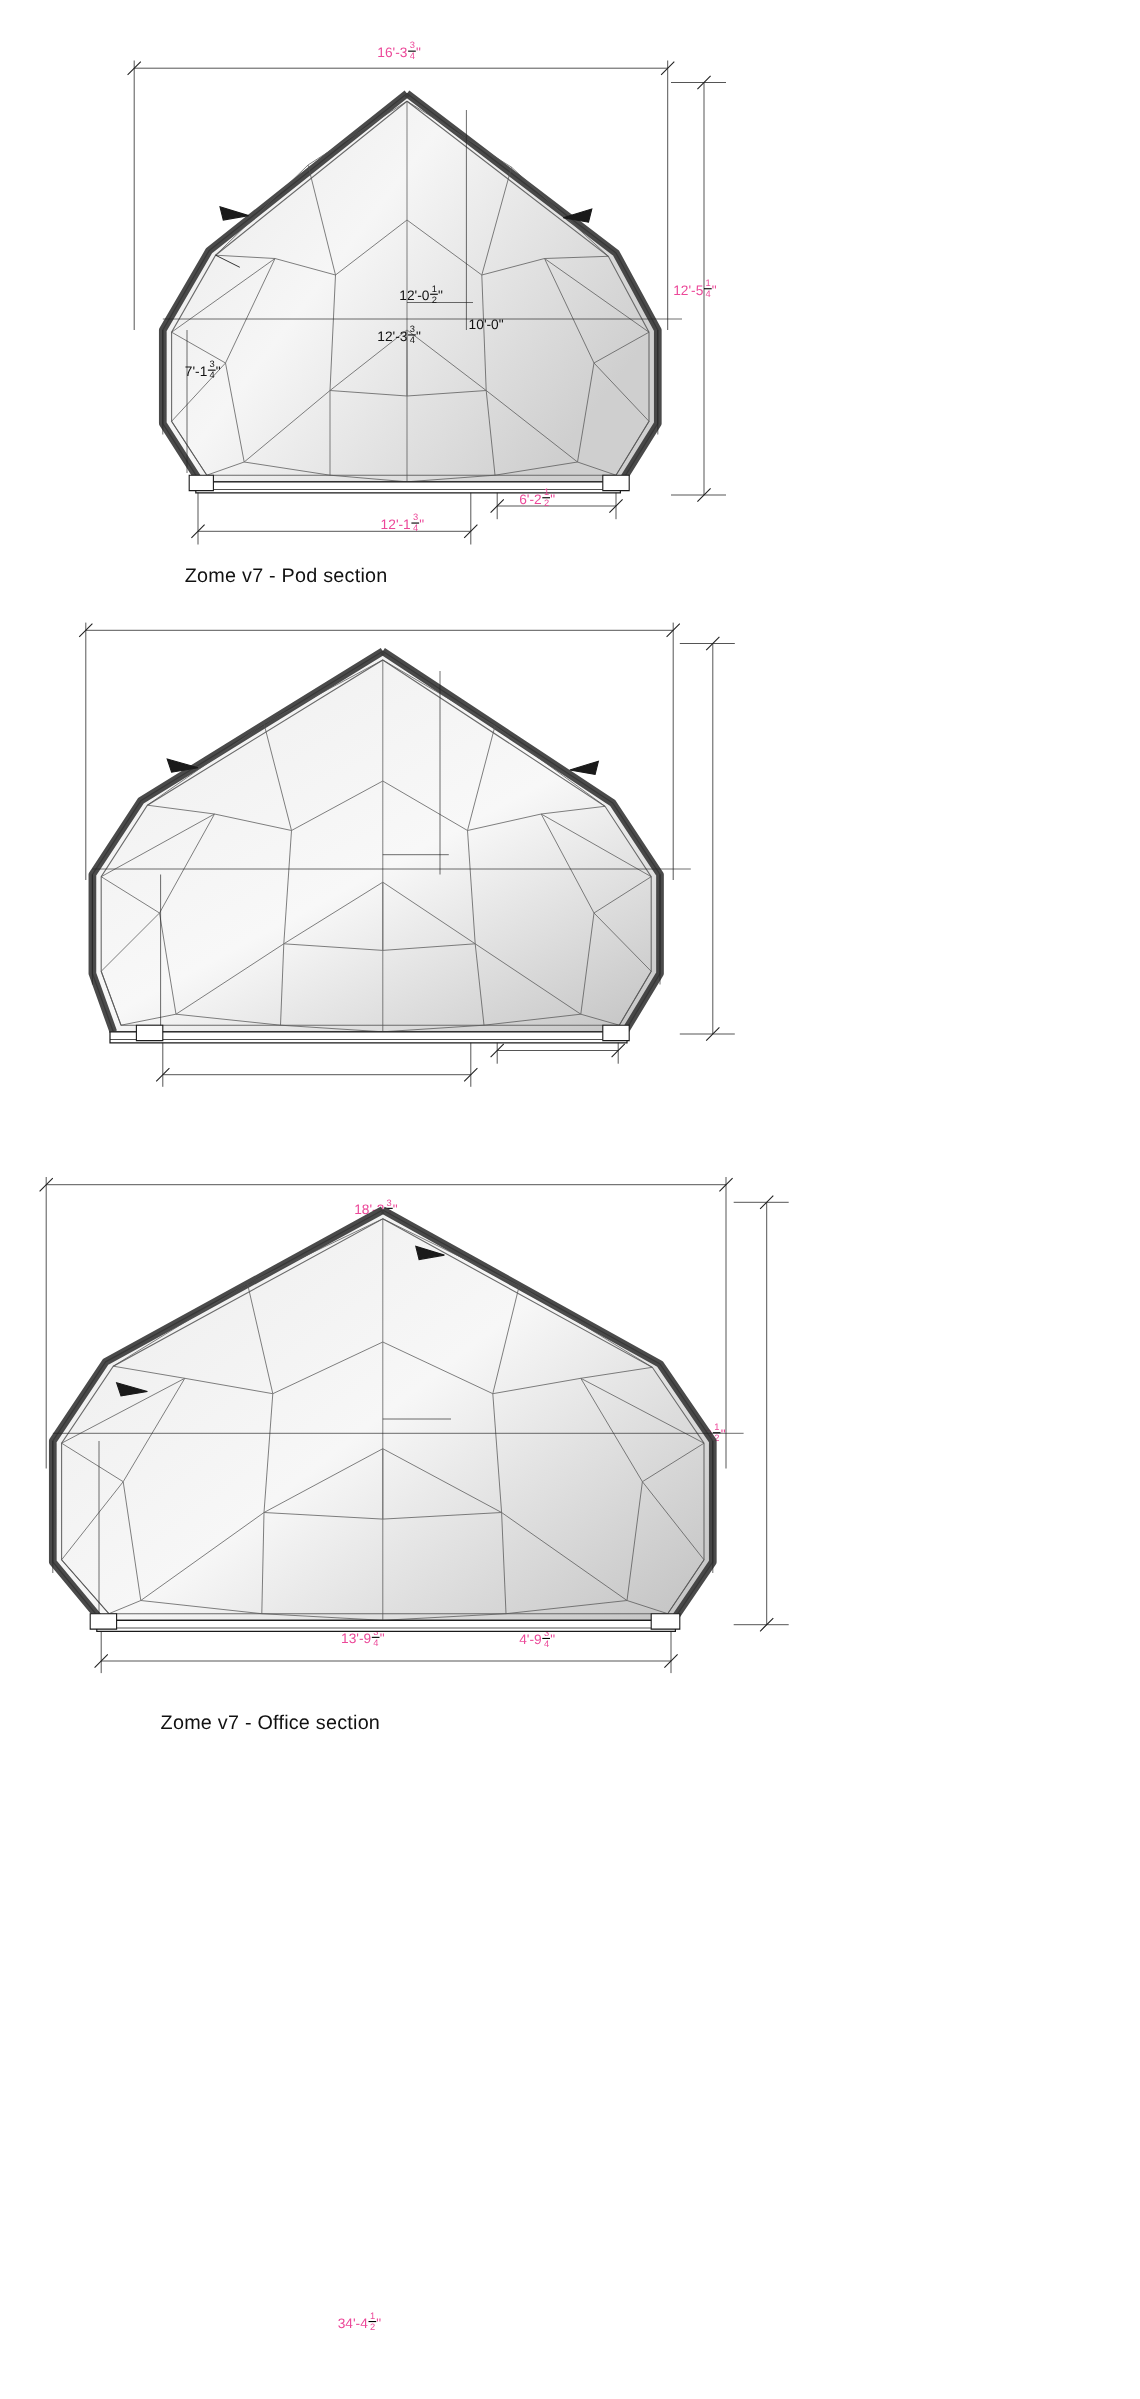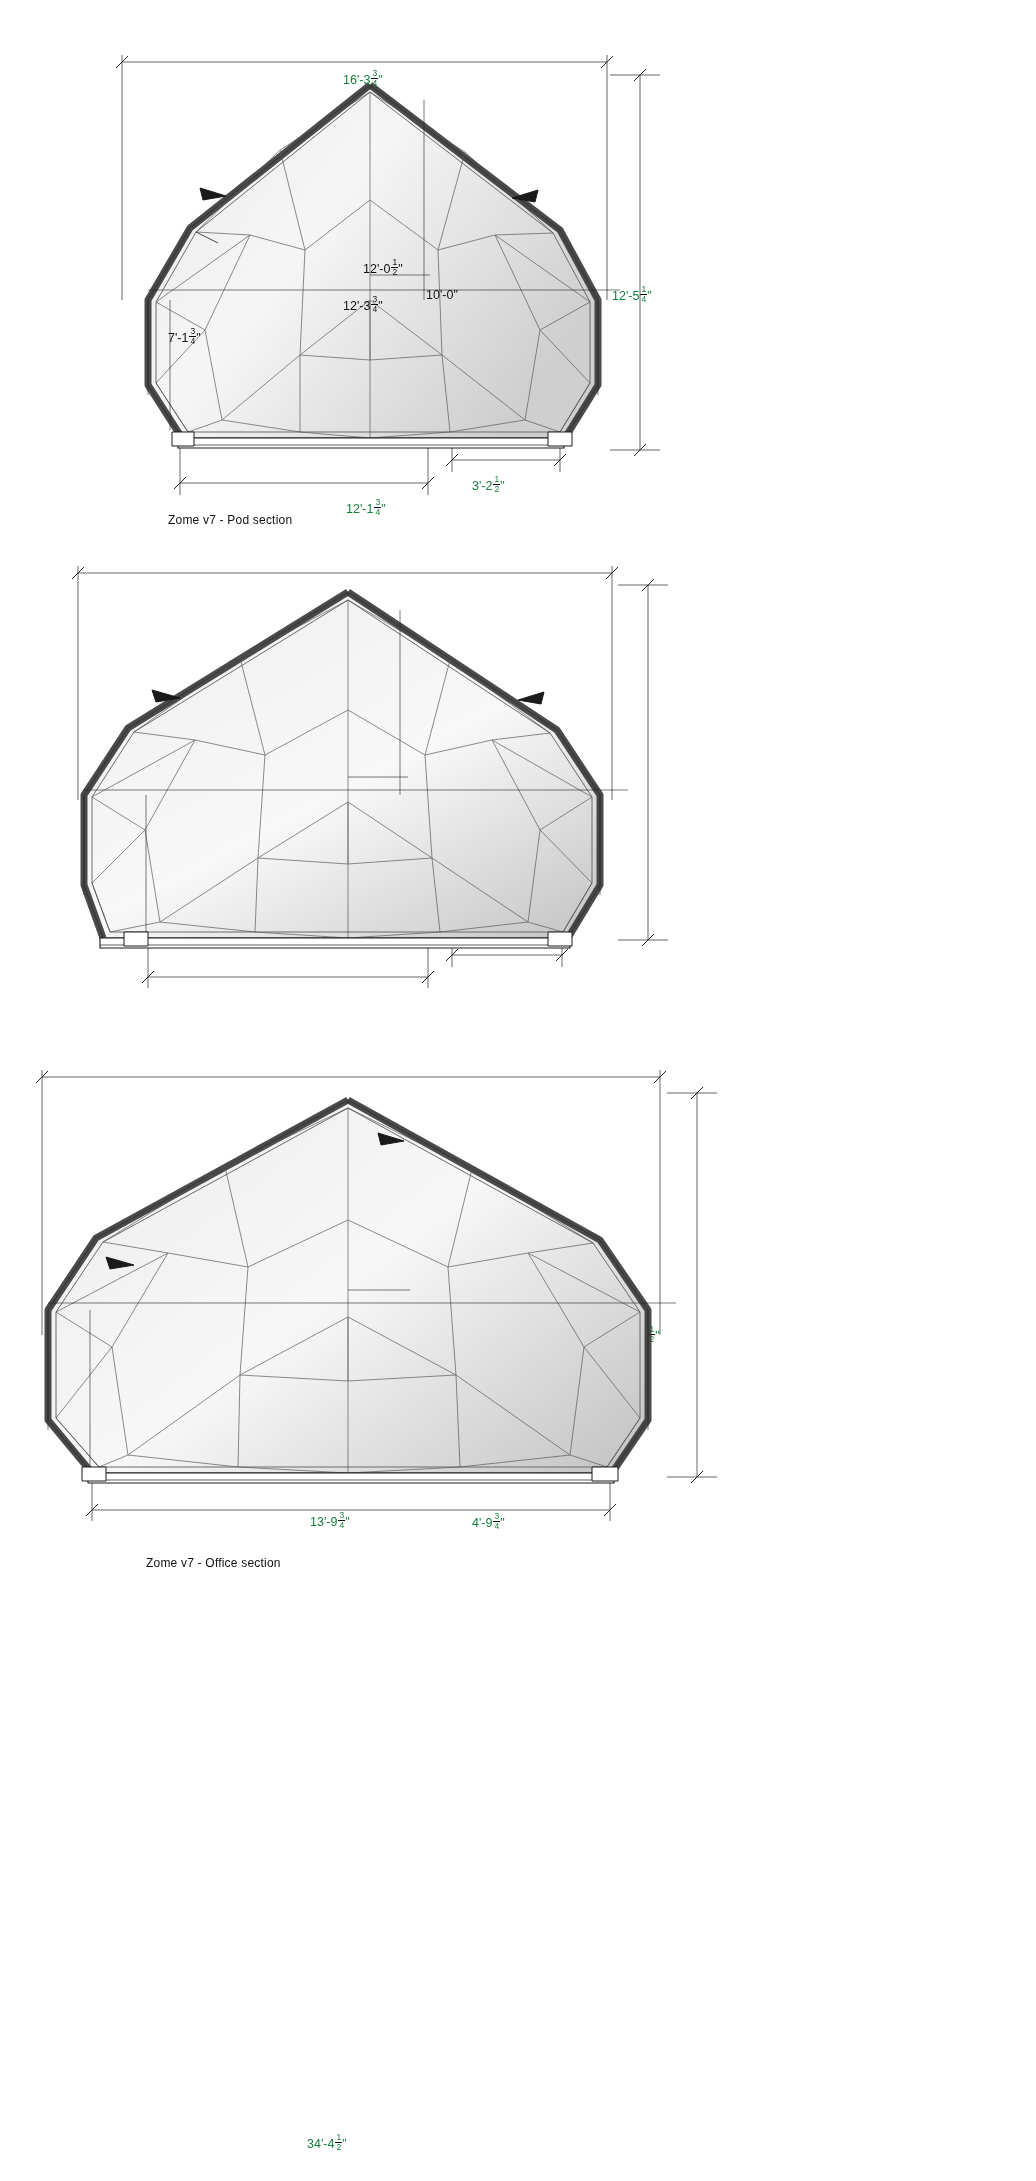--- a/index.html
+++ b/index.html
@@ -5,28 +5,27 @@
   html,body{margin:0;padding:0;background:#ffffff;}
   body{
     width:1036px;height:2181px;position:relative;overflow:hidden;
     font-family:"Liberation Sans", sans-serif;color:#000;
   }
   .sheet{position:absolute;inset:0;}
   .section{position:absolute;left:0;width:1036px;}
   .drawing{position:absolute;left:0;top:0;width:1036px;}
   svg{display:block;}
   .caption{
-    position:absolute;font-size:12px;color:#111;letter-spacing:.2px;
+    position:absolute;font-size:18px;color:#111;letter-spacing:.2px;
     white-space:nowrap;
   }
   
   .dim{
-    position:absolute;font-size:12.5px;color:#15803d;white-space:nowrap;
+    position:absolute;font-size:12.5px;color:#ec4899;white-space:nowrap;
     line-height:1;
-    margin-top:32px;
   }
   .frac{
     display:inline-block;vertical-align:-0.18em;font-size:8.5px;line-height:1;
     text-align:center;margin-left:1px;
   }
   .frac .num{display:block;border-bottom:1px solid #000;padding:0 1px;}
   .frac .den{display:block;padding:0 1px;}
   .inner-dim{
     position:absolute;font-size:12.5px;color:#111;white-space:nowrap;
   }
@@ -139,21 +138,21 @@
     <div class="dim" style="left:343px;top:37px;">
       <span>16'-3</span><span class="frac"><span class="num">3</span><span class="den">4</span></span><span>"</span>
     </div>
     <div class="dim" style="left:612px;top:253px;">
       <span>12'-5</span><span class="frac"><span class="num">1</span><span class="den">4</span></span><span>"</span>
     </div>
     <div class="dim" style="left:346px;top:466px;">
       <span>12'-1</span><span class="frac"><span class="num">3</span><span class="den">4</span></span><span>"</span>
     </div>
     <div class="dim" style="left:472px;top:443px;">
-      <span>3'-2</span><span class="frac"><span class="num">1</span><span class="den">2</span></span><span>"</span>
+      <span>6'-2</span><span class="frac"><span class="num">1</span><span class="den">2</span></span><span>"</span>
     </div>
     <div class="inner-dim" style="left:363px;top:258px;">
       <span>12'-0</span><span class="frac"><span class="num">1</span><span class="den">2</span></span><span>"</span>
     </div>
     <div class="inner-dim" style="left:343px;top:295px;">
       <span>12'-3</span><span class="frac"><span class="num">3</span><span class="den">4</span></span><span>"</span>
     </div>
     <div class="inner-dim" style="left:426px;top:288px;">10'-0"</div>
     <div class="inner-dim" style="left:168px;top:327px;">
       <span>7'-1</span><span class="frac"><span class="num">3</span><span class="den">4</span></span><span>"</span>

